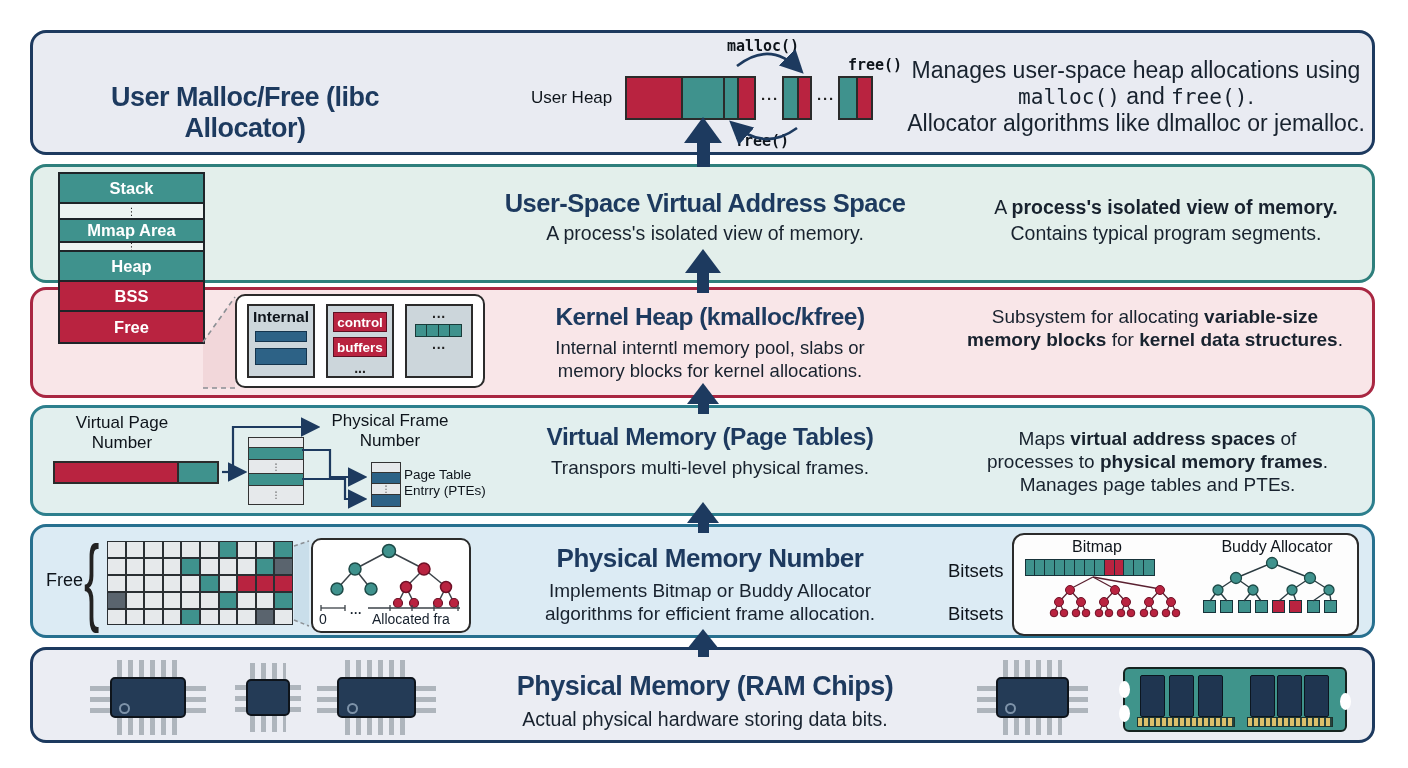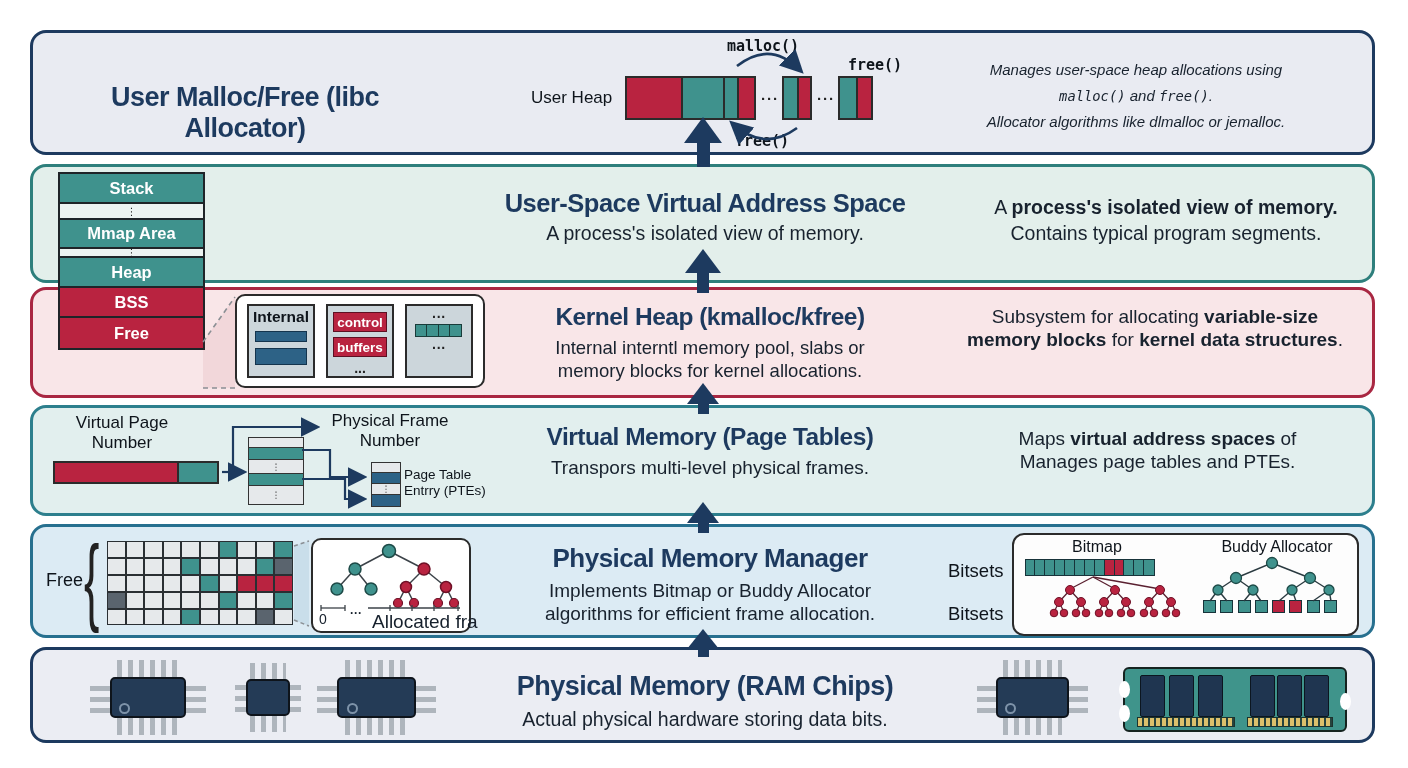--- a/index.html
+++ b/index.html
@@ -101,30 +101,30 @@
     <span class="hdots">···</span>
     <div class="hseg" style="width: 17px; background: rgb(63, 146, 141);"></div>
     <div class="hseg" style="width: 15px; background: rgb(185, 35, 64);"></div>
     <span class="hdots">···</span>
     <div class="hseg" style="width: 20px; background: rgb(63, 146, 141);"></div>
     <div class="hseg" style="width: 17px; background: rgb(185, 35, 64);"></div>
   </div>
 <span class="abs mono" style="left:713px;top:37px;width:100px;text-align:center;font-weight:bold;font-size:15px;color:#0e141b;z-index:3;">malloc()</span>
 <span class="abs mono" style="left:843px;top:56px;width:64px;text-align:center;font-weight:bold;font-size:15px;color:#0e141b;z-index:3;">free()</span>
 <span class="abs mono" style="left:712px;top:132px;width:100px;text-align:center;font-weight:bold;font-size:15px;color:#0e141b;z-index:3;">free()</span>
-<div class="abs desc" style="left:900px;top:57px;width:472px;font-size:15px;line-height:26px;font-style:italic;">
+<div class="abs desc" style="left:900px;top:57px;width:472px;font-size:23px;line-height:26px;">
   <div><span>Manages user-space heap allocations using</span></div>
   <div><span class="mono">malloc()</span><span> and </span><span class="mono">free()</span><span>.</span></div>
   <div><span>Allocator algorithms like dlmalloc or jemalloc.</span></div>
 </div>
 
 <div id="mem-stack">
     <div class="srow teal" style="height: 30px;">Stack</div>
     <div class="srow gap" style="height: 16px;">⋮</div>
-    <div class="srow teal" style="height: 29px;">Mmap Area</div>
+    <div class="srow teal" style="height: 23px;">Mmap Area</div>
     <div class="srow gap" style="height: 9px;">⋮</div>
     <div class="srow teal" style="height: 30px;">Heap</div>
     <div class="srow red" style="height: 30px;">BSS</div>
     <div class="srow red" style="height: 30px;">Free</div>
   </div>
 <div class="abs title" style="left:430px;top:189px;width:550px;font-size:25.5px;">User-Space Virtual Address Space</div>
 <div class="abs sub" style="left:430px;top:222px;width:550px;font-size:19.5px;">A process's isolated view of memory.</div>
 <div class="abs desc" style="left:963px;top:194px;width:406px;font-size:19.5px;line-height:26px;">
   <div><span>A </span><b>process's isolated view of memory.</b></div>
   <div><span>Contains typical program segments.</span></div>
@@ -188,20 +188,21 @@
     <div class="trow" style="height: 11px; background: rgb(45, 98, 134);"></div>
   </div>
 <div class="abs lbl" style="left:404px;top:467px;width:105px;font-size:13.5px;line-height:16px;">
   <div>Page Table</div>
     <div>Entrry (PTEs)</div>
 </div>
 <div class="abs title" style="left:460px;top:423px;width:500px;font-size:24.5px;">Virtual Memory (Page Tables)</div>
 <div class="abs sub" style="left:460px;top:457px;width:500px;font-size:19px;">Transpors multi-level physical frames.</div>
 <div class="abs desc" style="left:945px;top:427px;width:425px;font-size:19px;line-height:23px;">
   <div><span>Maps </span><b>virtual address spaces</b><span> of</span></div>
+  <div><span>processes to </span><b>physical memory frames</b><span>.</span></div>
   <div><span>Manages page tables and PTEs.</span></div>
 </div>
 
 <div class="abs" style="left:46px;top:570px;font-size:18px;color:#0e141b;z-index:3;">Free</div>
 <div class="abs" style="left:84px;top:541px;height:84px;font-size:92px;line-height:78px;color:#222;transform:scale(0.5,1.05);transform-origin:left center;z-index:3;">{</div>
 <div id="pmm-grid">
     <div class="gcell" style="background: rgb(230, 233, 235);"></div>
     <div class="gcell" style="background: rgb(230, 233, 235);"></div>
     <div class="gcell" style="background: rgb(230, 233, 235);"></div>
     <div class="gcell" style="background: rgb(230, 233, 235);"></div>
@@ -248,22 +249,22 @@
     <div class="gcell" style="background: rgb(63, 146, 141);"></div>
     <div class="gcell" style="background: rgb(230, 233, 235);"></div>
     <div class="gcell" style="background: rgb(230, 233, 235);"></div>
     <div class="gcell" style="background: rgb(230, 233, 235);"></div>
     <div class="gcell" style="background: rgb(90, 100, 110);"></div>
     <div class="gcell" style="background: rgb(230, 233, 235);"></div>
   </div>
 <div id="tree-box"></div>
 <span class="abs" style="left:319px;top:611px;font-size:14px;color:#16202c;z-index:6;">0</span>
 <span class="abs" style="left:350px;top:606px;font-size:12px;font-weight:bold;color:#16202c;z-index:6;">···</span>
-<span class="abs" style="left:372px;top:611px;font-size:19px;color:#16202c;z-index:6;">Allocated fra</span>
-<div class="abs title" style="left:460px;top:543px;width:500px;font-size:26px;">Physical Memory Manager</div>
+<span class="abs" style="left:372px;top:611px;font-size:14px;color:#16202c;z-index:6;">Allocated fra</span>
+<div class="abs title" style="left:460px;top:543px;width:500px;font-size:26px;">Physical Memory Number</div>
 <div class="abs sub" style="left:460px;top:579px;width:500px;font-size:19px;line-height:23px;">
   <div><span>Implements Bitmap or Buddy Allocator</span></div>
   <div><span>algorithms for efficient frame allocation.</span></div>
 </div>
 <div class="abs" style="left:948px;top:560px;font-size:18.5px;color:#0e141b;z-index:3;">Bitsets</div>
 <div class="abs" style="left:948px;top:603px;font-size:18.5px;color:#0e141b;z-index:3;">Bitsets</div>
 <div id="pmm-box"></div>
 <div class="abs lbl" style="left:1032px;top:538px;width:130px;text-align:center;font-size:16px;z-index:3;">Bitmap</div>
 <div class="abs lbl" style="left:1207px;top:538px;width:140px;text-align:center;font-size:16px;z-index:3;">Buddy Allocator</div>
 <div id="bitmap-row">

